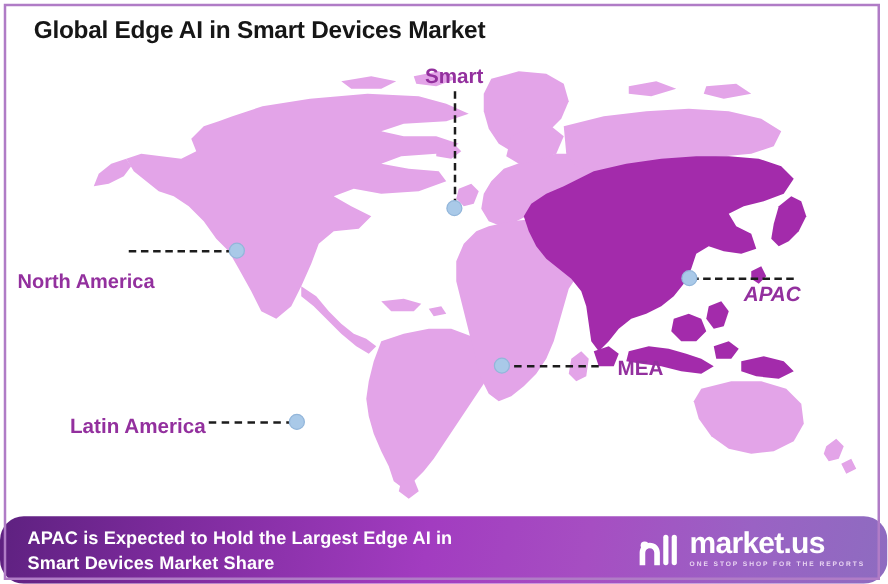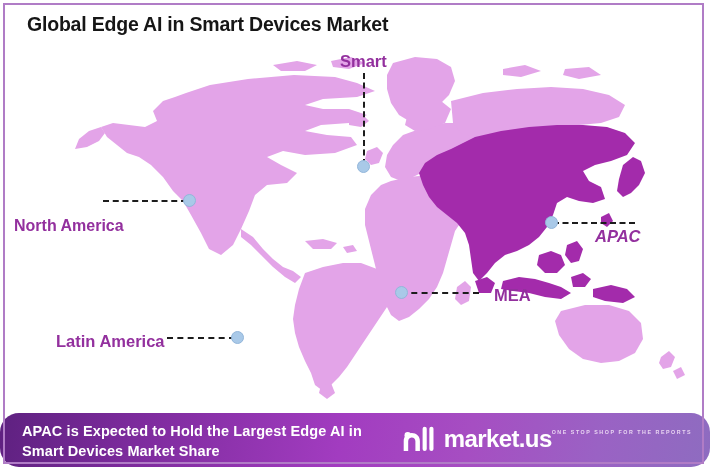--- a/index.html
+++ b/index.html
@@ -68,21 +68,21 @@
   .footer-text{
     position:absolute;left:22px;top:8px;
     font-size:14.5px;font-weight:bold;color:#ffffff;
     line-height:1.38;letter-spacing:0.1px;
   }
   .brand{
     position:absolute;right:18px;top:10px;
     display:flex;align-items:center;gap:7px;
   }
   .brand-mark{width:36px;height:31px;}
-  .brand-txt{display:flex;flex-direction:row;line-height:1;}
+  .brand-txt{display:flex;flex-direction:column;line-height:1;}
   .brand-name{
     font-size:24px;font-weight:bold;color:#ffffff;letter-spacing:-0.6px;
   }
   .brand-tag{
     font-size:5.3px;font-weight:bold;color:#e9d5f2;
     letter-spacing:1.55px;margin-top:3px;white-space:nowrap;
   }
 </style>
 </head>
 <body>

